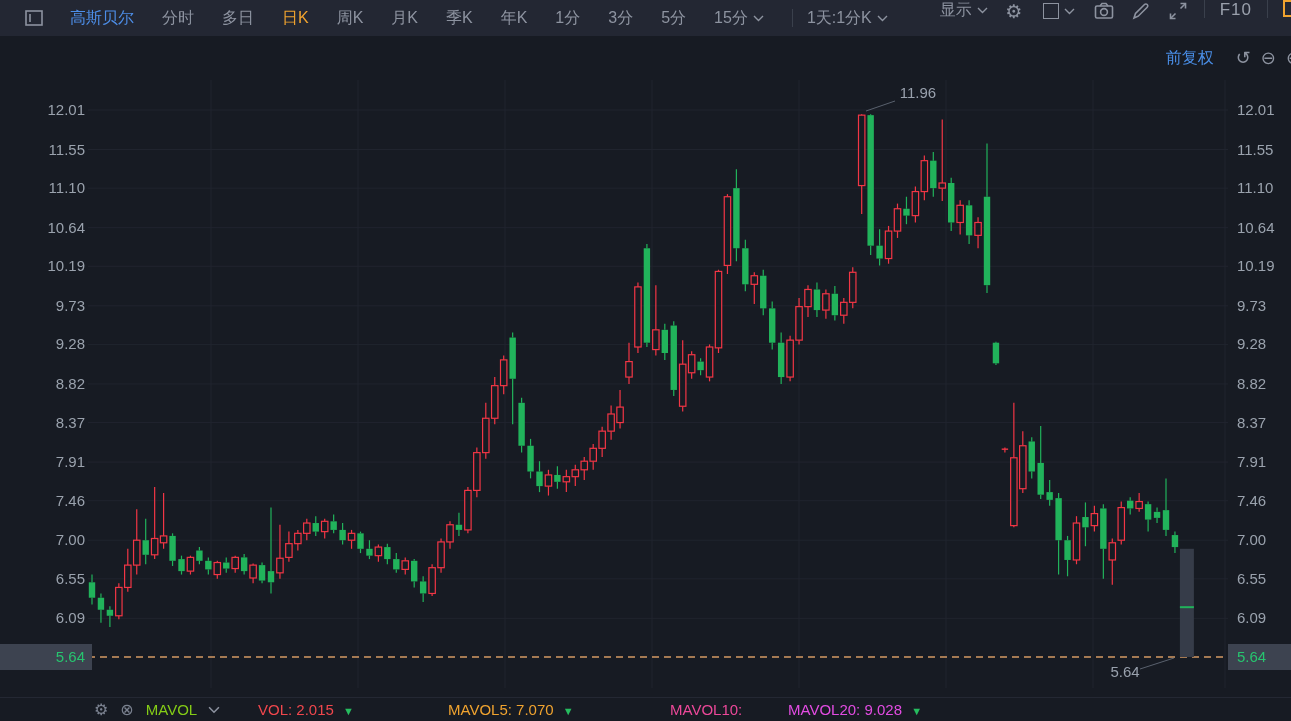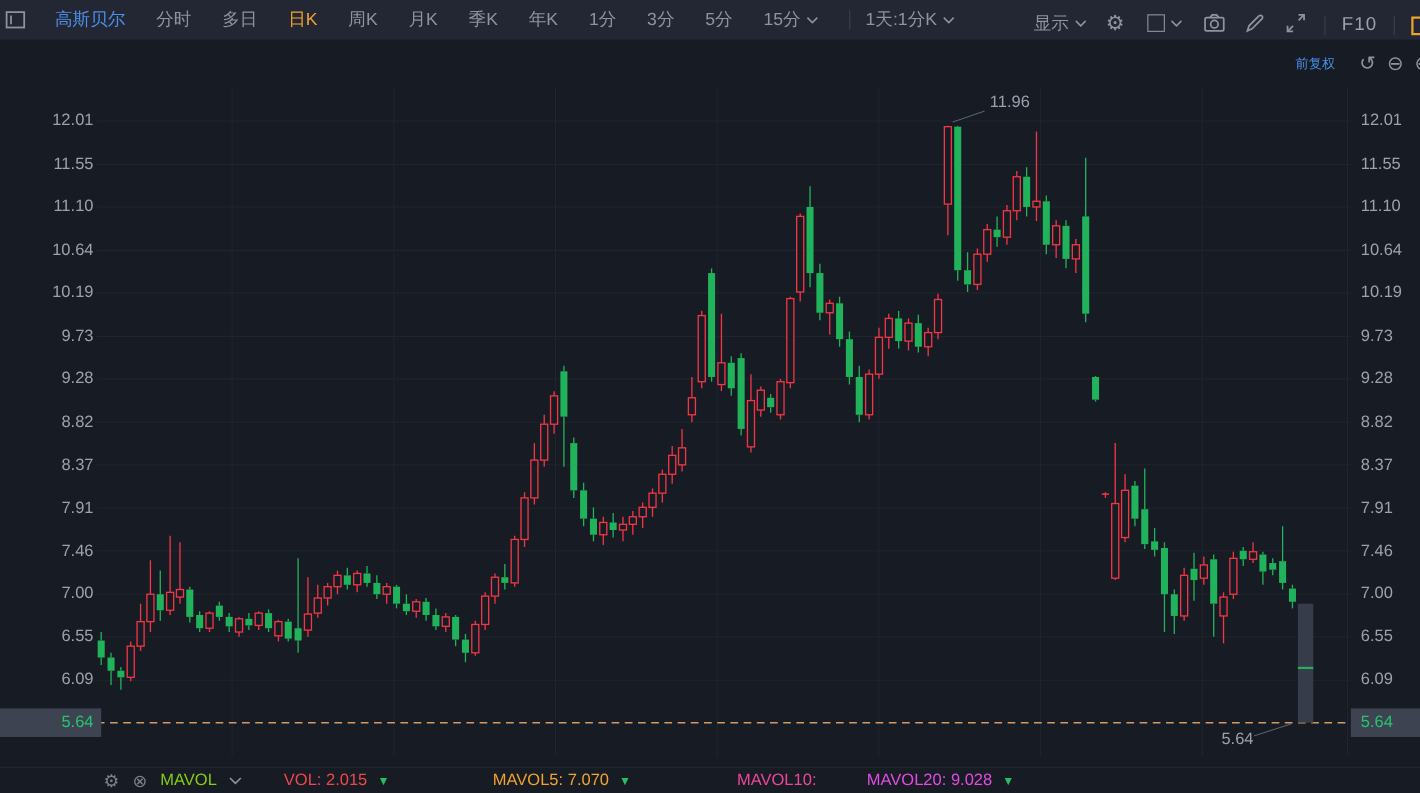--- a/index.html
+++ b/index.html
@@ -1,38 +1,38 @@
 <!DOCTYPE html>
 <html><head>
 <meta charset="utf-8">
 <style>
   * { margin:0; padding:0; box-sizing:border-box; }
   html,body { width:1291px; height:721px; overflow:hidden; }
   body { font-family:"Liberation Sans", sans-serif; background:#171b23; color:#8d93a0; position:relative; }
 
   
   .toolbar { position:absolute; left:0; top:0; width:1291px; height:36px;
-    background:#232733; display:flex; align-items:center; padding-left:4px; z-index:5; }
+    background:#232733; display:flex; align-items:center; padding-left:24px; z-index:5; }
   .tb-item { font-size:16px; color:#8d93a0; margin-right:28px; white-space:nowrap; cursor:pointer; display:flex; align-items:center; }
   .tb-item.blue { color:#4d8ee8; }
   .tb-item.active { color:#f0a32f; }
   .chev { margin-left:5px; display:inline-block; }
   .tb-sep { width:1px; height:18px; background:#3a404c; margin-right:14px; }
-  .tb-right { position:absolute; right:0; top:0; height:32px; display:flex; align-items:flex-end; gap:15px; padding-right:0; }
+  .tb-right { position:absolute; right:0; top:0; height:32px; display:flex; align-items:flex-start; gap:15px; padding-right:0; }
   .tb-icon { width:22px; height:22px; display:flex; align-items:center; justify-content:center; cursor:pointer; color:#8d93a0; }
   .win-icon { width:20px; height:20px; margin-right:26px; }
   .orange-sq { width:17px; height:17px; border:2px solid #f0a32f; margin-right:-9px; }
   .f10 { font-size:17px; color:#9aa0ac; letter-spacing:1px; }
 
   
   .chart-area { position:absolute; left:0; top:36px; width:1291px; height:661px; background:#171b23; }
   #chart-svg { position:absolute; left:0; top:0; z-index:1; }
 
   .adjust-row { position:absolute; top:10px; right:0; height:24px; z-index:4; display:flex; align-items:center; }
-  .adjust-label { color:#4a8fe8; font-size:12px; margin-right:22px; cursor:pointer; }
+  .adjust-label { color:#4a8fe8; font-size:16px; margin-right:22px; cursor:pointer; }
   .mini-icon { color:#8d93a0; margin-right:10px; cursor:pointer; display:flex; align-items:center; }
 
   .axis-col { position:absolute; top:0; height:661px; z-index:3; }
   .axis-left  { left:0; width:85px; }
   .axis-right { left:1237px; width:54px; }
   .axis-label { position:absolute; width:100%; font-size:15px; color:#9aa2ad; line-height:20px; }
   .axis-left  .axis-label { text-align:right; }
   .axis-right .axis-label { text-align:left; }
   .axis-highlight { color:#27c46f !important; }
   .hl-box { position:absolute; height:26px; background:#3d4350; z-index:2; }

